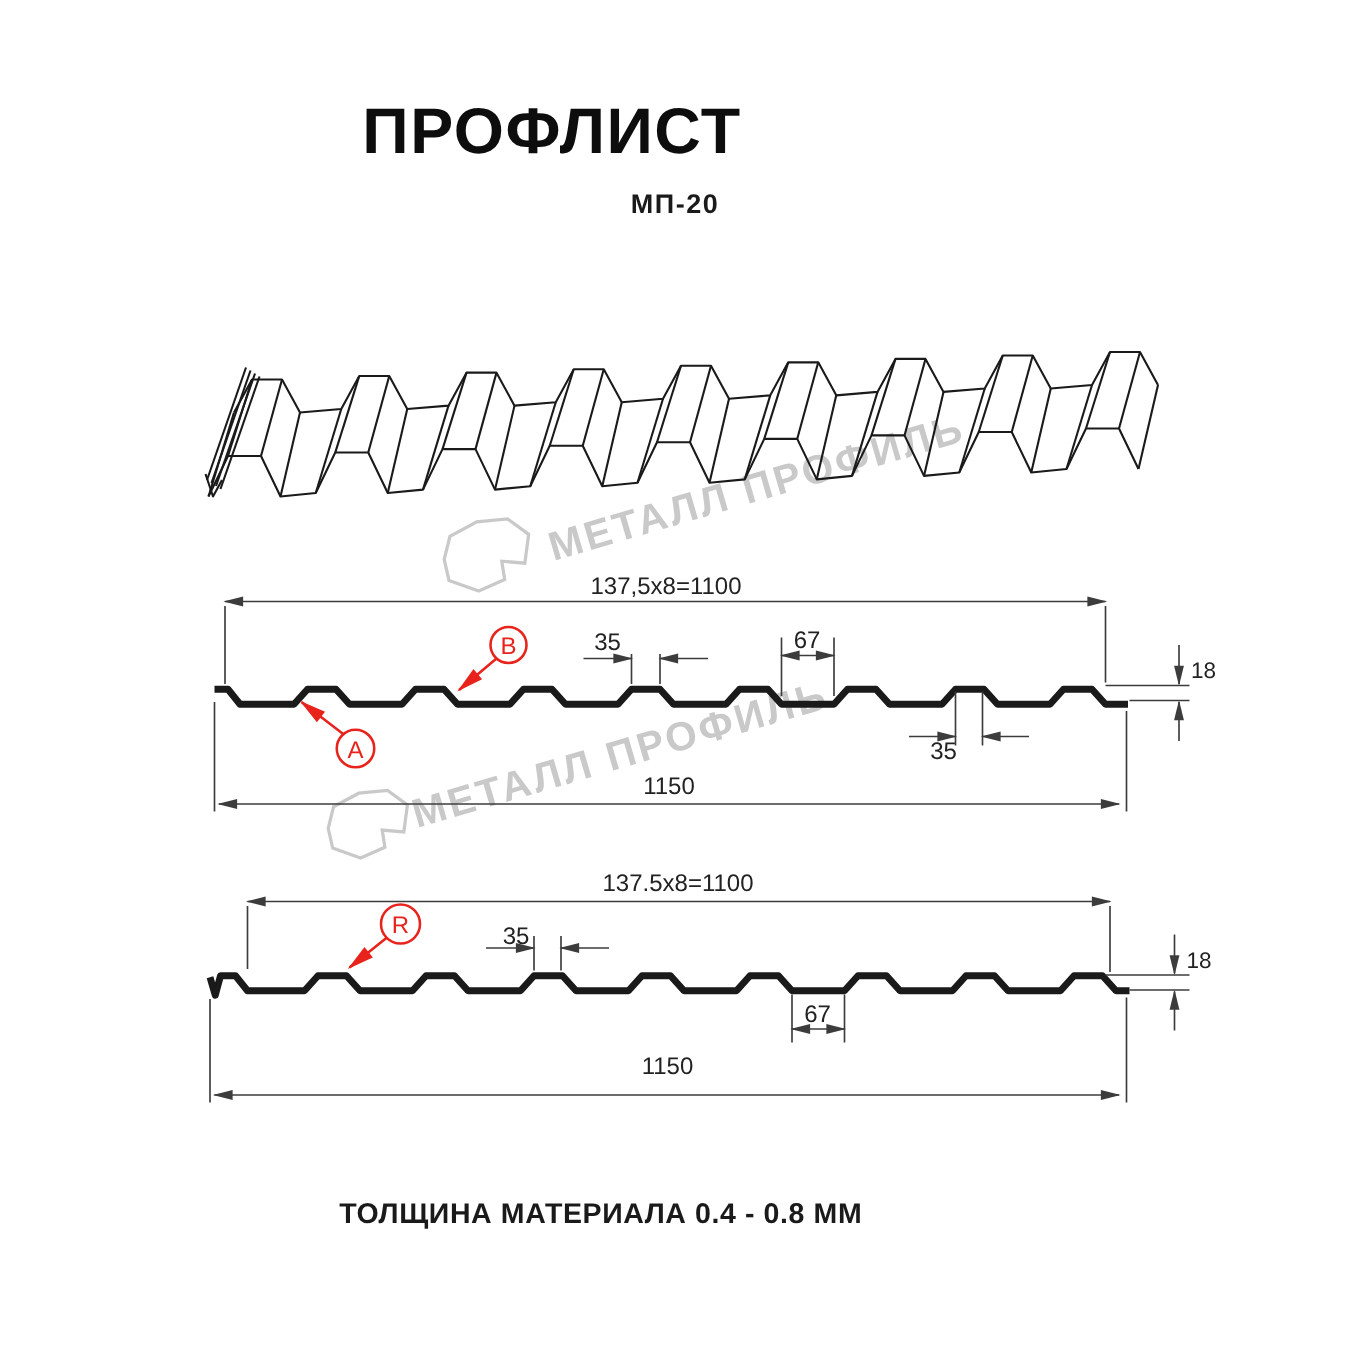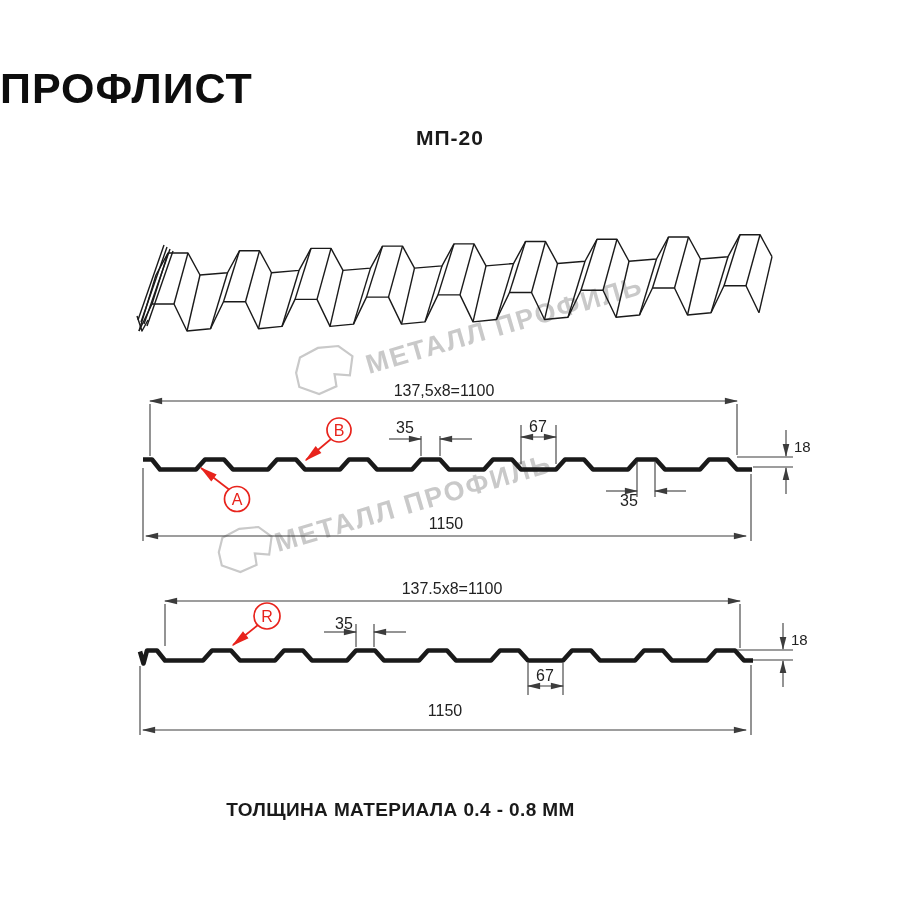--- a/index.html
+++ b/index.html
@@ -1,21 +1,21 @@
 <!DOCTYPE html>
 <html><head>
 <meta charset="utf-8">
 <style>
   html,body{margin:0;padding:0;background:#fff;}
   .canvas{position:relative;width:900px;height:900px;background:#ffffff;overflow:hidden;
           font-family:"Liberation Sans", sans-serif;color:#111;}
-  .title{position:absolute;top:64px;left:0;width:736px;text-align:left;
+  .title{position:absolute;top:64px;left:0;width:736px;text-align:center;
          font-size:43px;font-weight:bold;letter-spacing:1px;color:#0d0d0d;}
   .subtitle{position:absolute;top:126px;left:0;width:900px;text-align:center;
-         font-size:21px;font-weight:600;letter-spacing:1px;color:#1a1a1a;}
+         font-size:18px;font-weight:600;letter-spacing:1px;color:#1a1a1a;}
   .footer{position:absolute;top:799px;left:0;width:801px;text-align:center;
          font-size:19px;font-weight:600;letter-spacing:.4px;color:#1a1a1a;}
   svg{position:absolute;top:0;left:0;}
   .dimtxt{font-family:"Liberation Sans",sans-serif;font-size:16px;fill:#222;}
   .dimtxt-sm{font-family:"Liberation Sans",sans-serif;font-size:15px;fill:#222;}
   .redtxt{font-family:"Liberation Sans",sans-serif;font-size:16px;fill:#e8231c;}
   .wmtxt{font-family:"Liberation Sans",sans-serif;font-size:27px;font-weight:bold;
          fill:#c9c9c9;letter-spacing:2px;}
   .dimline{stroke:#3c3c3c;stroke-width:1.1;fill:none;}
   .redline{stroke:#e8231c;stroke-width:1.7;fill:none;}

